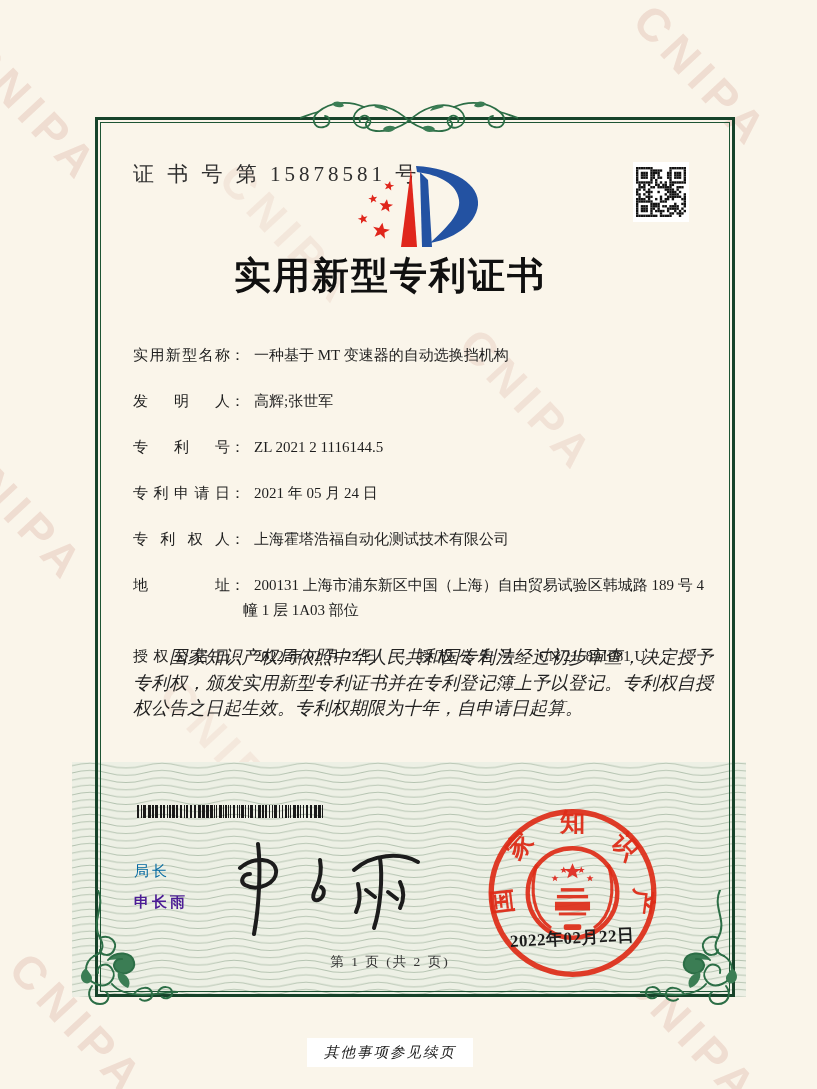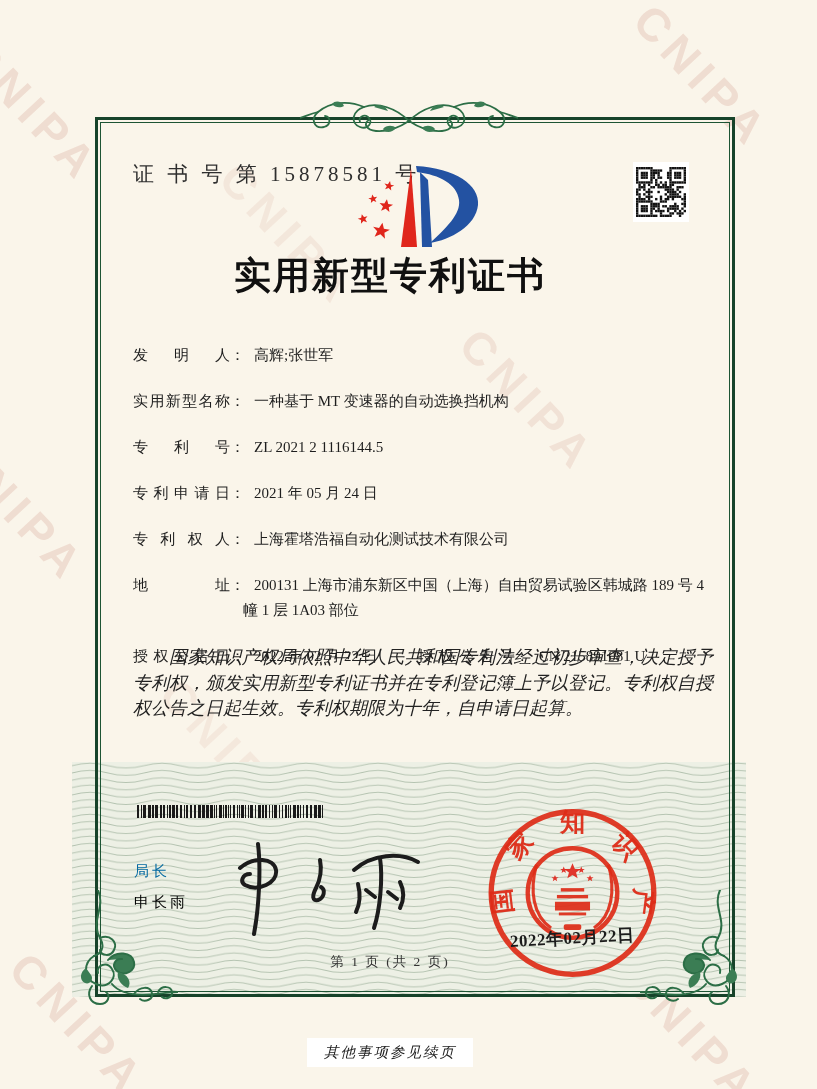--- a/index.html
+++ b/index.html
@@ -43,21 +43,21 @@
   }
   .body-text p{margin:0;text-indent:2em;}
   .waves{position:absolute;left:72px;top:762px;z-index:1;}
   .barcode{position:absolute;left:137px;top:805px;z-index:2;}
   .sig-title{
     position:absolute;left:134px;top:862px;font-size:15px;letter-spacing:3px;
     font-family:"Liberation Sans","DejaVu Sans",sans-serif;color:#0369a1;z-index:2;
   }
   .sig-name{
     position:absolute;left:134px;top:893px;font-size:15px;letter-spacing:3px;
-    font-family:"Liberation Sans","DejaVu Sans",sans-serif;color:#000000;z-index:2;
+    font-family:"Liberation Sans","DejaVu Sans",sans-serif;color:#4c1d95;z-index:2;font-weight:bold;
   }
   .signature{position:absolute;left:228px;top:838px;z-index:2;}
   .seal{position:absolute;left:480px;top:798px;z-index:5;}
   .page-info{
     position:absolute;left:85px;top:953px;width:610px;text-align:center;
     font-size:13.5px;letter-spacing:2px;color:#333;z-index:2;
   }
   .footer-note-wrap{position:absolute;left:85px;top:1038px;width:610px;text-align:center;z-index:4;}
   .footer-note{
     display:inline-block;background:#ffffff;padding:5px 17px;font-size:14.5px;
@@ -410,24 +410,24 @@
         <rect x="31.2" y="48" width="2.4" height="2.4" fill="#111"></rect>
         <rect x="33.6" y="48" width="2.4" height="2.4" fill="#111"></rect>
         <rect x="43.199999999999996" y="48" width="2.4" height="2.4" fill="#111"></rect>
       </svg>
     </div>
 
   <div class="title">实用新型专利证书</div>
 
   <div class="fields">
     <div class="field-row">
+      <span class="flabel">实用新型名称</span><span>：</span><span class="fvalue">一种基于 MT 变速器的自动选换挡机构</span>
+    </div>
+    <div class="field-row">
       <span class="flabel">发明人</span><span>：</span><span class="fvalue">高辉;张世军</span>
-    </div>
-    <div class="field-row">
-      <span class="flabel">实用新型名称</span><span>：</span><span class="fvalue">一种基于 MT 变速器的自动选换挡机构</span>
     </div>
     <div class="field-row">
       <span class="flabel">专利号</span><span>：</span><span class="fvalue">ZL 2021 2 1116144.5</span>
     </div>
     <div class="field-row">
       <span class="flabel">专利申请日</span><span>：</span><span class="fvalue">2021 年 05 月 24 日</span>
     </div>
     <div class="field-row">
       <span class="flabel">专利权人</span><span>：</span><span class="fvalue">上海霍塔浩福自动化测试技术有限公司</span>
     </div>

